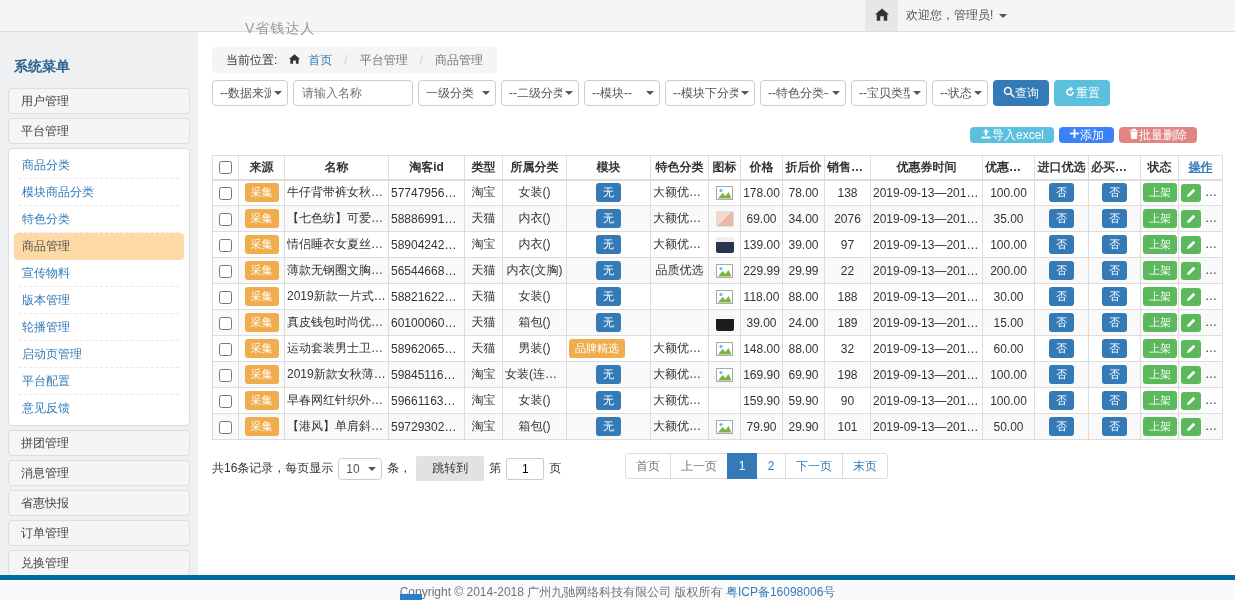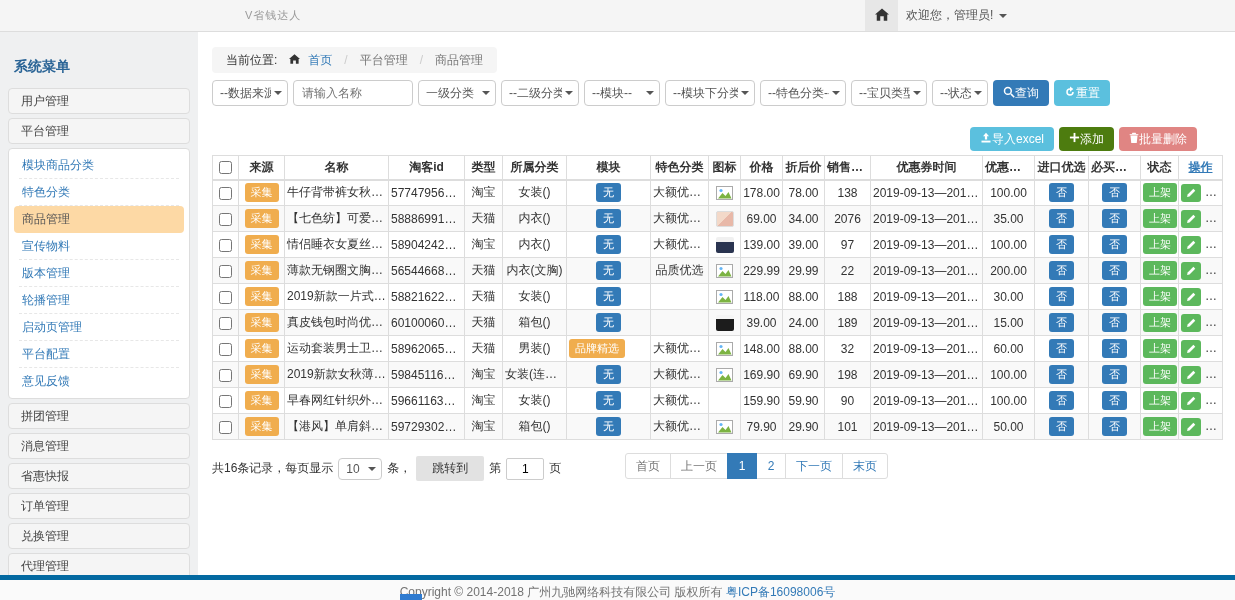--- a/index.html
+++ b/index.html
@@ -1,21 +1,21 @@
 <!DOCTYPE html>
 <html><head>
 <meta charset="utf-8">
 <style>
   * { margin:0; padding:0; box-sizing:border-box; }
   html,body { width:1235px; height:600px; overflow:hidden; }
   body { position:relative; background:#eff0f1; font-family:"Liberation Sans",sans-serif; font-size:12px; color:#333; }
 
   
   .topbar { position:absolute; top:0; left:0; width:1235px; height:32px; background:#f5f5f5; border-bottom:1px solid #ddd; z-index:20; }
-  .brand { position:absolute; left:245px; top:8px; font-size:11px; color:#9a9a9a; letter-spacing:1px; }
+  .brand { position:absolute; left:245px; top:20px; font-size:14px; color:#9a9a9a; letter-spacing:1px; }
   .home-box { position:absolute; left:865px; top:0; width:33px; height:31px; background:#e7e7e7; display:flex; align-items:center; justify-content:center; cursor:pointer; }
   .welcome { position:absolute; left:906px; top:0; height:31px; display:flex; align-items:center; gap:6px; color:#555; cursor:pointer; }
   .caret-down { width:0; height:0; border-left:4px solid transparent; border-right:4px solid transparent; border-top:4px solid #555; }
 
   
   .content-bg { position:absolute; left:198px; top:32px; width:1037px; height:543px; background:#fff; }
 
   
   .sidebar { position:absolute; left:8px; top:44px; width:182px; z-index:5; }
   .sidebar-title { color:#2a6496; font-weight:bold; font-size:14px; padding:14px 6px 12px 6px; }
@@ -34,26 +34,26 @@
   
   .filters { position:absolute; left:212px; top:80px; display:flex; gap:5px; align-items:center; z-index:6; }
   .ctl { height:26px; border:1px solid #ccc; border-radius:4px; background:#fff; color:#555; font-size:12px; font-family:"Liberation Sans",sans-serif; }
   .select-wrap { position:relative; display:inline-block; }
   .select-wrap select { appearance:none; -webkit-appearance:none; padding:0 16px 0 7px; width:100%; cursor:pointer; }
   .select-caret { position:absolute; right:6px; top:11px; width:0; height:0; border-left:4px solid transparent; border-right:4px solid transparent; border-top:4px solid #555; pointer-events:none; }
   .name-input { width:120px; padding:0 8px; }
   .btn { height:26px; border:none; border-radius:4px; color:#fff; display:inline-flex; align-items:center; padding:0 10px; font-size:12px; cursor:pointer; font-family:"Liberation Sans",sans-serif; }
   .btn-primary { background:#337ab7; }
   .btn-info { background:#5bc0de; }
-  .btn-success { background:#4d7c0f; }
+  .btn-success { background:#3b82f6; }
   .btn-danger-soft { background:#e08583; }
 
   
   .actions { position:absolute; left:212px; top:127px; width:1011px; display:flex; justify-content:flex-end; gap:5px; padding-right:26px; z-index:6; }
-  .actions .btn { height:24px; }
+  .actions .btn { height:16px; }
 
   
   .grid { position:absolute; left:212px; top:155px; width:1011px; border-collapse:collapse; table-layout:fixed; background:#fff; z-index:6; }
   .grid th, .grid td { border:1px solid #ddd; text-align:center; padding:0 2px; overflow:hidden; white-space:nowrap; text-overflow:ellipsis; font-size:12px; }
   .grid th { height:24px; font-weight:bold; color:#333; border-bottom-width:2px; }
   .grid th.op-head { color:#337ab7;text-decoration:underline; }
   .grid td { height:26px; color:#333; }
   .grid tbody tr:nth-child(even) { background:#f9f9f9; }
   .grid input[type=checkbox] { width:13px; height:13px; margin:0; vertical-align:middle; cursor:pointer; }
   .badge-orange { display:inline-block; background:#f0ad4e; color:#fff; border-radius:3px; padding:2px 6px; font-size:11px; }
@@ -107,20 +107,21 @@
     <span class="caret-down"></span>
   </div>
 </div>
 
 <div class="sidebar">
   <div class="sidebar-title">系统菜单</div>
   <div id="menu">
       <div class="menu-header">用户管理</div>
       <div class="menu-header">平台管理</div>
       <div class="submenu">
+        <div class="submenu-item">商品分类</div>
         <div class="submenu-item">模块商品分类</div>
         <div class="submenu-item">特色分类</div>
         <div class="submenu-item active">商品管理</div>
         <div class="submenu-item">宣传物料</div>
         <div class="submenu-item">版本管理</div>
         <div class="submenu-item">轮播管理</div>
         <div class="submenu-item">启动页管理</div>
         <div class="submenu-item">平台配置</div>
         <div class="submenu-item">意见反馈</div>
       </div>

